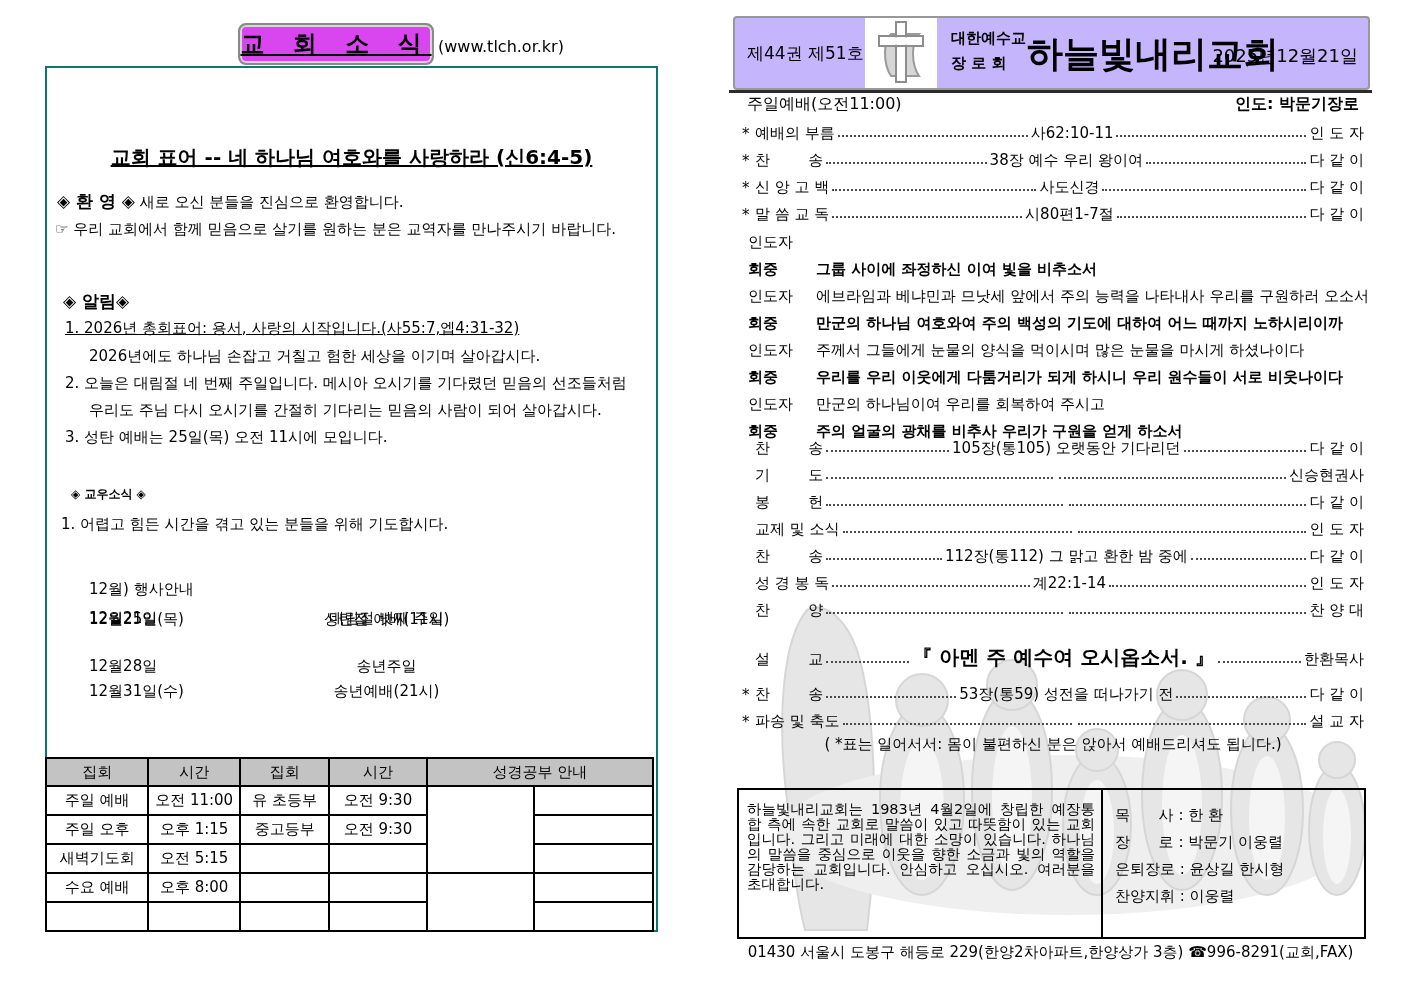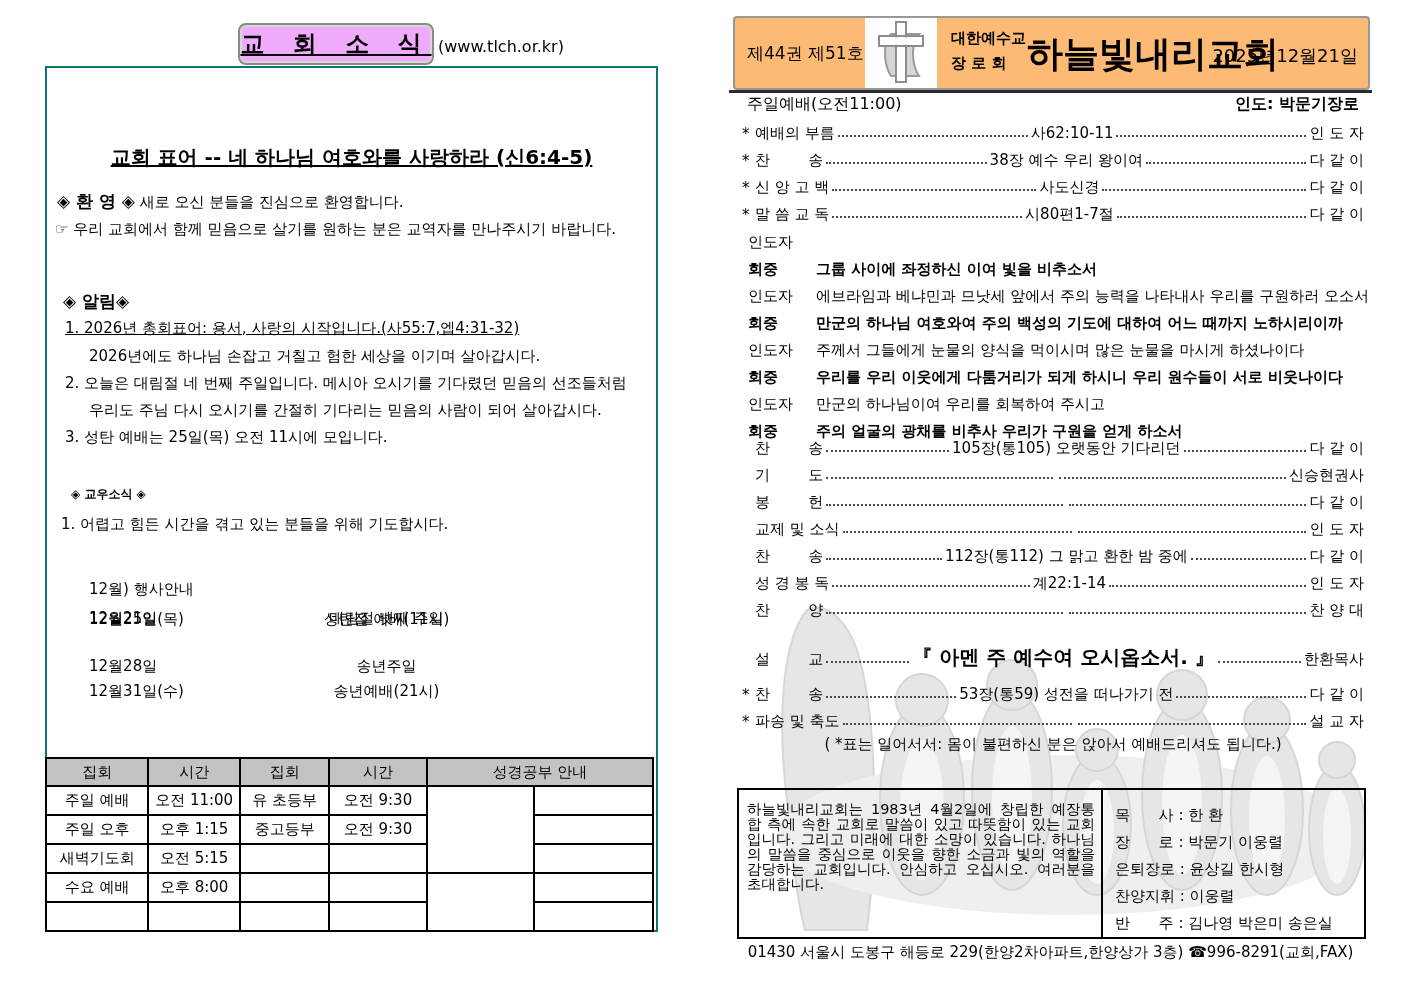--- a/index.html
+++ b/index.html
@@ -3,21 +3,21 @@
 <meta charset="utf-8">
 <style>
   html,body{margin:0;padding:0;}
   body{
     width:1403px;height:992px;position:relative;background:#ffffff;
     font-family:"DejaVu Sans",sans-serif;color:#000;overflow:hidden;
   }
   
   .news-title-box{
     position:absolute;left:238px;top:23px;width:192px;height:38px;
-    background:#f0abfc;border:2px solid #8a8a8a;border-radius:8px;
+    background:#d946ef;border:2px solid #8a8a8a;border-radius:8px;
     display:flex;align-items:center;justify-content:center;
     box-shadow:inset 0 0 0 2px #d8d8d8;
   }
   .news-title-box .t{font-size:24px;font-weight:bold;letter-spacing:10px;text-decoration:underline;white-space:pre;}
   .news-url{position:absolute;left:438px;top:37px;font-size:16px;}
   .left-box{position:absolute;left:45px;top:66px;width:609px;height:862px;border:2px solid #0f766e;}
   .motto{position:absolute;left:0;top:76px;width:100%;text-align:center;font-weight:bold;font-size:20px;text-decoration:underline;white-space:nowrap;}
   .wline1{position:absolute;left:10px;top:122px;font-size:15px;white-space:nowrap;}
   .wel-head{font-weight:bold;font-size:17px;}
   .wline2{position:absolute;left:8px;top:152px;font-size:15px;white-space:nowrap;}
@@ -33,21 +33,21 @@
   .events-head{position:absolute;left:42px;top:512px;font-size:15px;}
   .ev-row{position:absolute;left:42px;display:flex;font-size:15px;}
   .ev-date{width:175px;}
   .ev-desc{width:245px;text-align:center;}
   .ev0{top:541px}.ev1{top:542px}.ev2{top:589px}.ev3{top:614px}
   .schedule-table{position:absolute;left:-2px;bottom:-2px;border-collapse:collapse;font-size:15px;table-layout:fixed;}
   .schedule-table th,.schedule-table td{border:2px solid #000;text-align:center;padding:0;overflow:hidden;white-space:nowrap;}
   .schedule-table th{background:#c3c3c3;font-weight:normal;height:26px;}
   .schedule-table td{height:27px;}
   
-  .banner{position:absolute;left:733px;top:16px;width:633px;height:70px;background:#fdba74;border:2px solid #989898;border-radius:4px;}
+  .banner{position:absolute;left:733px;top:16px;width:633px;height:70px;background:#c4b5fd;border:2px solid #989898;border-radius:4px;}
   .banner-underline{position:absolute;left:729px;top:90px;width:643px;height:3px;background:#2b2b2b;}
   .vol{position:absolute;left:12px;top:24px;font-size:17px;white-space:pre;}
   .logo{position:absolute;left:130px;top:0px;width:72px;height:70px;background:#fff;}
   .denom{position:absolute;left:216px;top:8px;font-size:15px;font-weight:bold;line-height:25px;white-space:pre;}
   .church-name{position:absolute;left:292px;top:12px;font-size:36px;font-weight:bold;white-space:nowrap;}
   .banner-date{position:absolute;right:10px;top:26px;font-size:18px;white-space:nowrap;}
   .service-line{position:absolute;left:747px;top:94px;width:612px;display:flex;justify-content:space-between;font-size:16px;}
   .service-leader{font-weight:bold;}
   .osec{position:absolute;left:742px;width:622px;}
   .order1{top:116px;}
@@ -401,17 +401,16 @@
 
 <div class="note">( *표는 일어서서: 몸이 불편하신 분은 앉아서 예배드리셔도 됩니다.)</div>
 
 <div class="about-box">
   <div class="about-left">하늘빛내리교회는 1983년 4월2일에 창립한 예장통합 측에 속한 교회로 말씀이 있고 따뜻함이 있는 교회입니다. 그리고 미래에 대한 소망이 있습니다. 하나님의 말씀을 중심으로 이웃을 향한 소금과 빛의 역할을 감당하는 교회입니다. 안심하고 오십시오.  여러분을 초대합니다.</div>
   <div class="about-right">
     <div class="staff-line">목      사 : 한 환</div>
     <div class="staff-line">장      로 : 박문기 이웅렬</div>
     <div class="staff-line">은퇴장로 : 윤상길 한시형</div>
     <div class="staff-line">찬양지휘 : 이웅렬</div>
-    <div class="staff-line">반      주 : 김나영 박은미 송은실</div>
   </div>
 </div>
 
 <div class="page-footer">01430   서울시 도봉구 해등로 229(한양2차아파트,한양상가 3층) ☎996-8291(교회,FAX)</div>
 
 </body></html>

